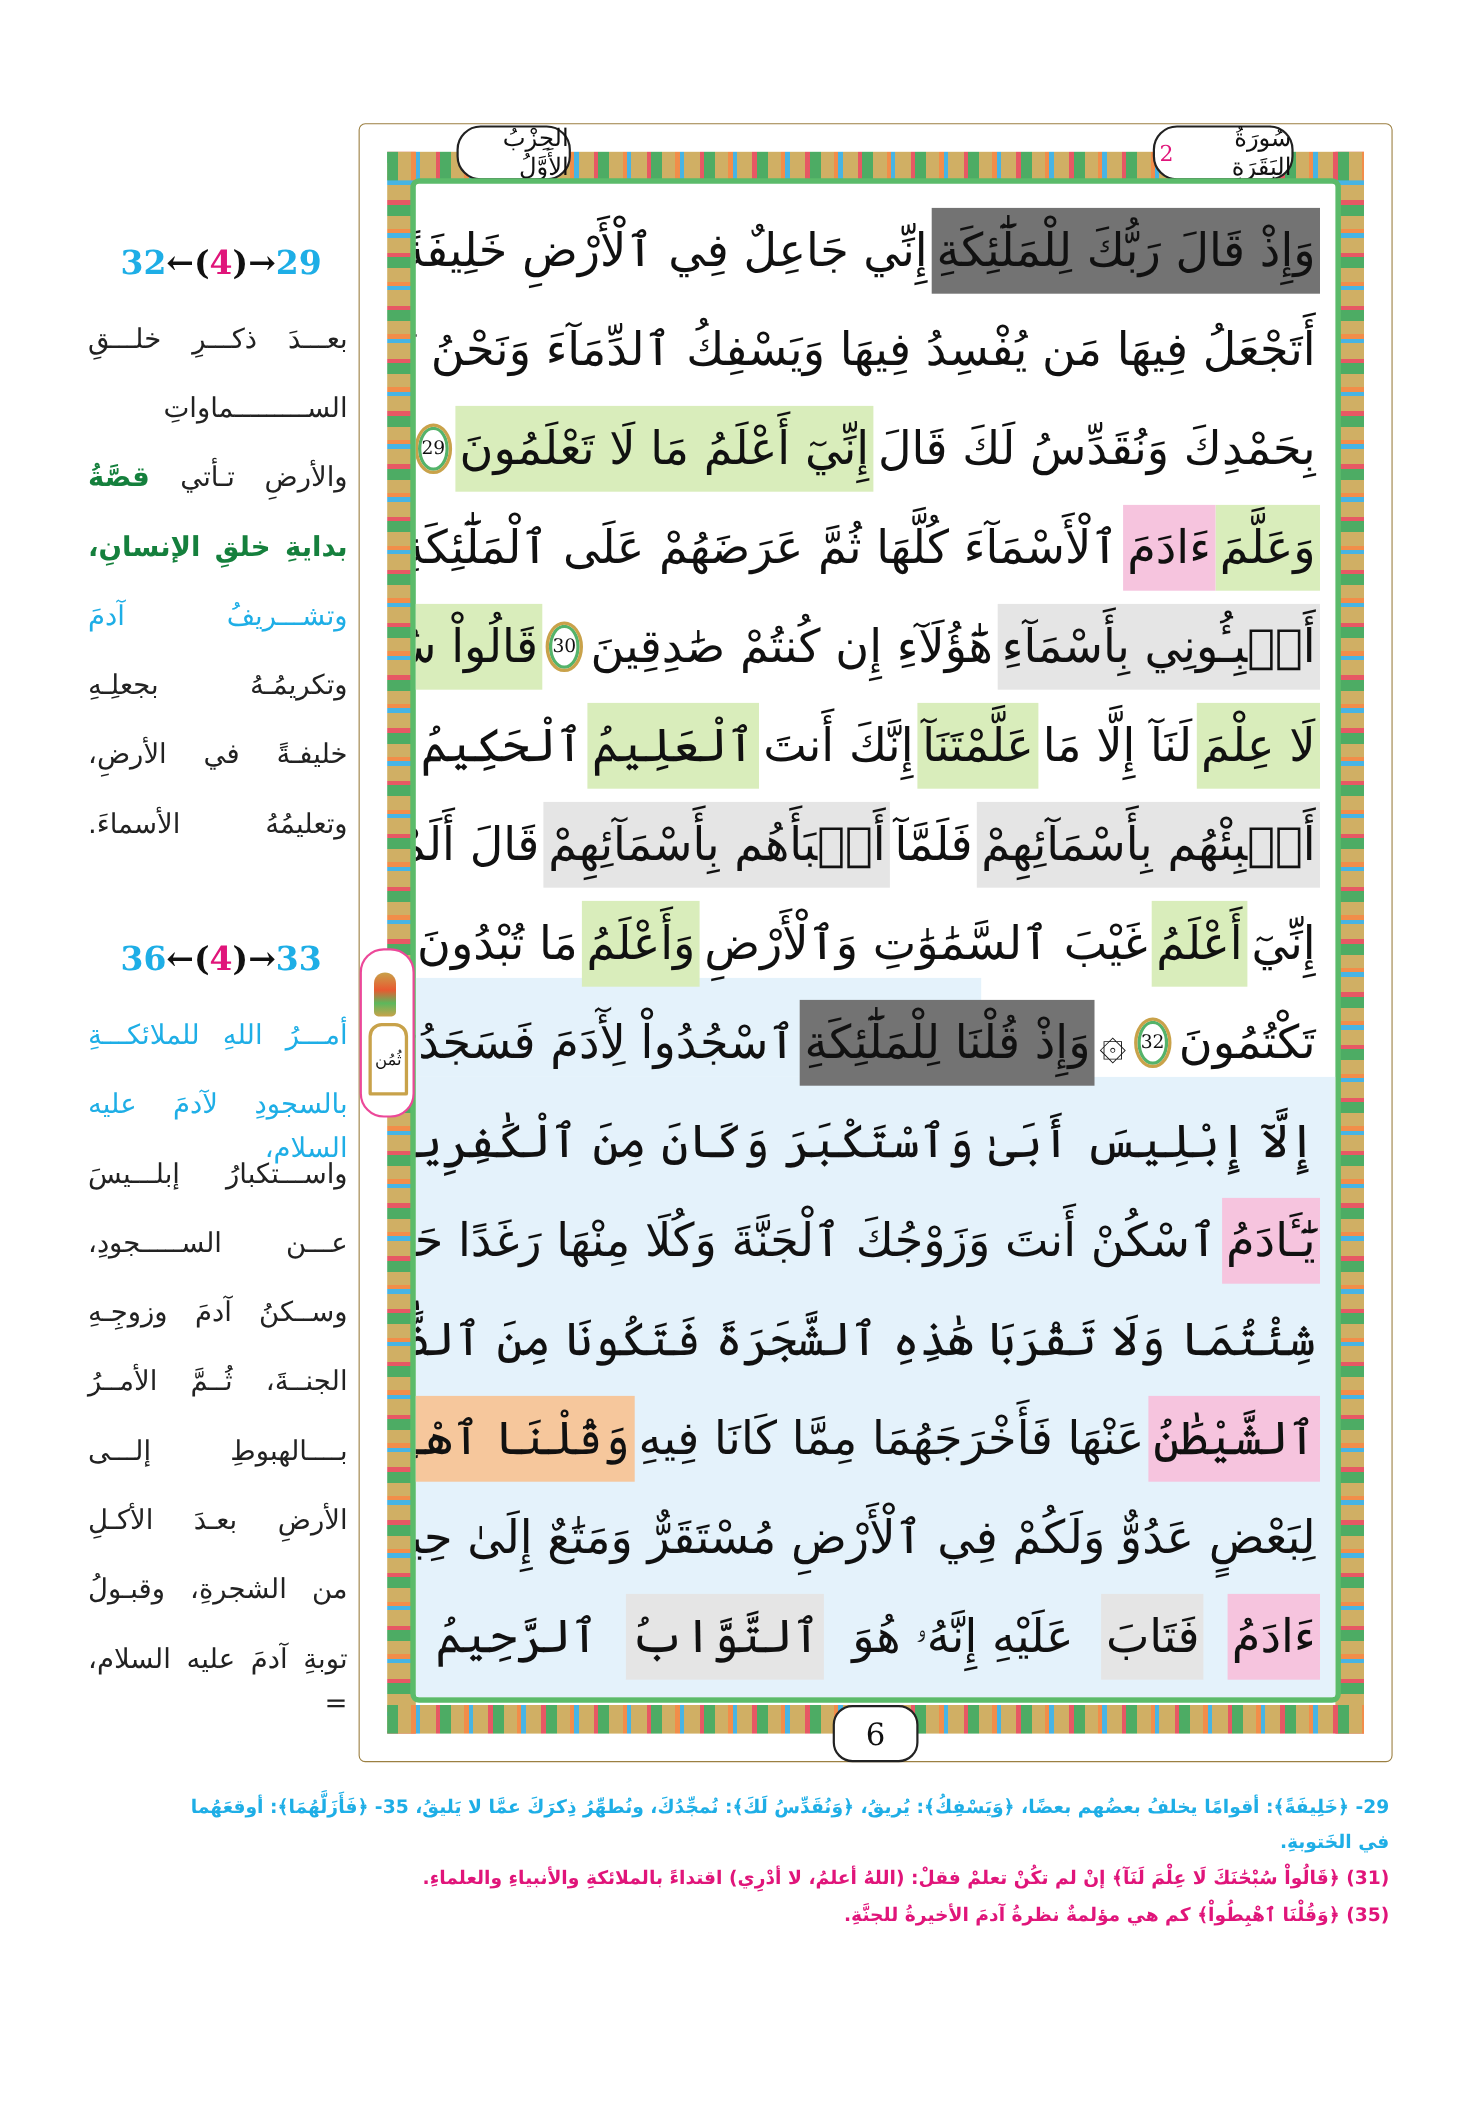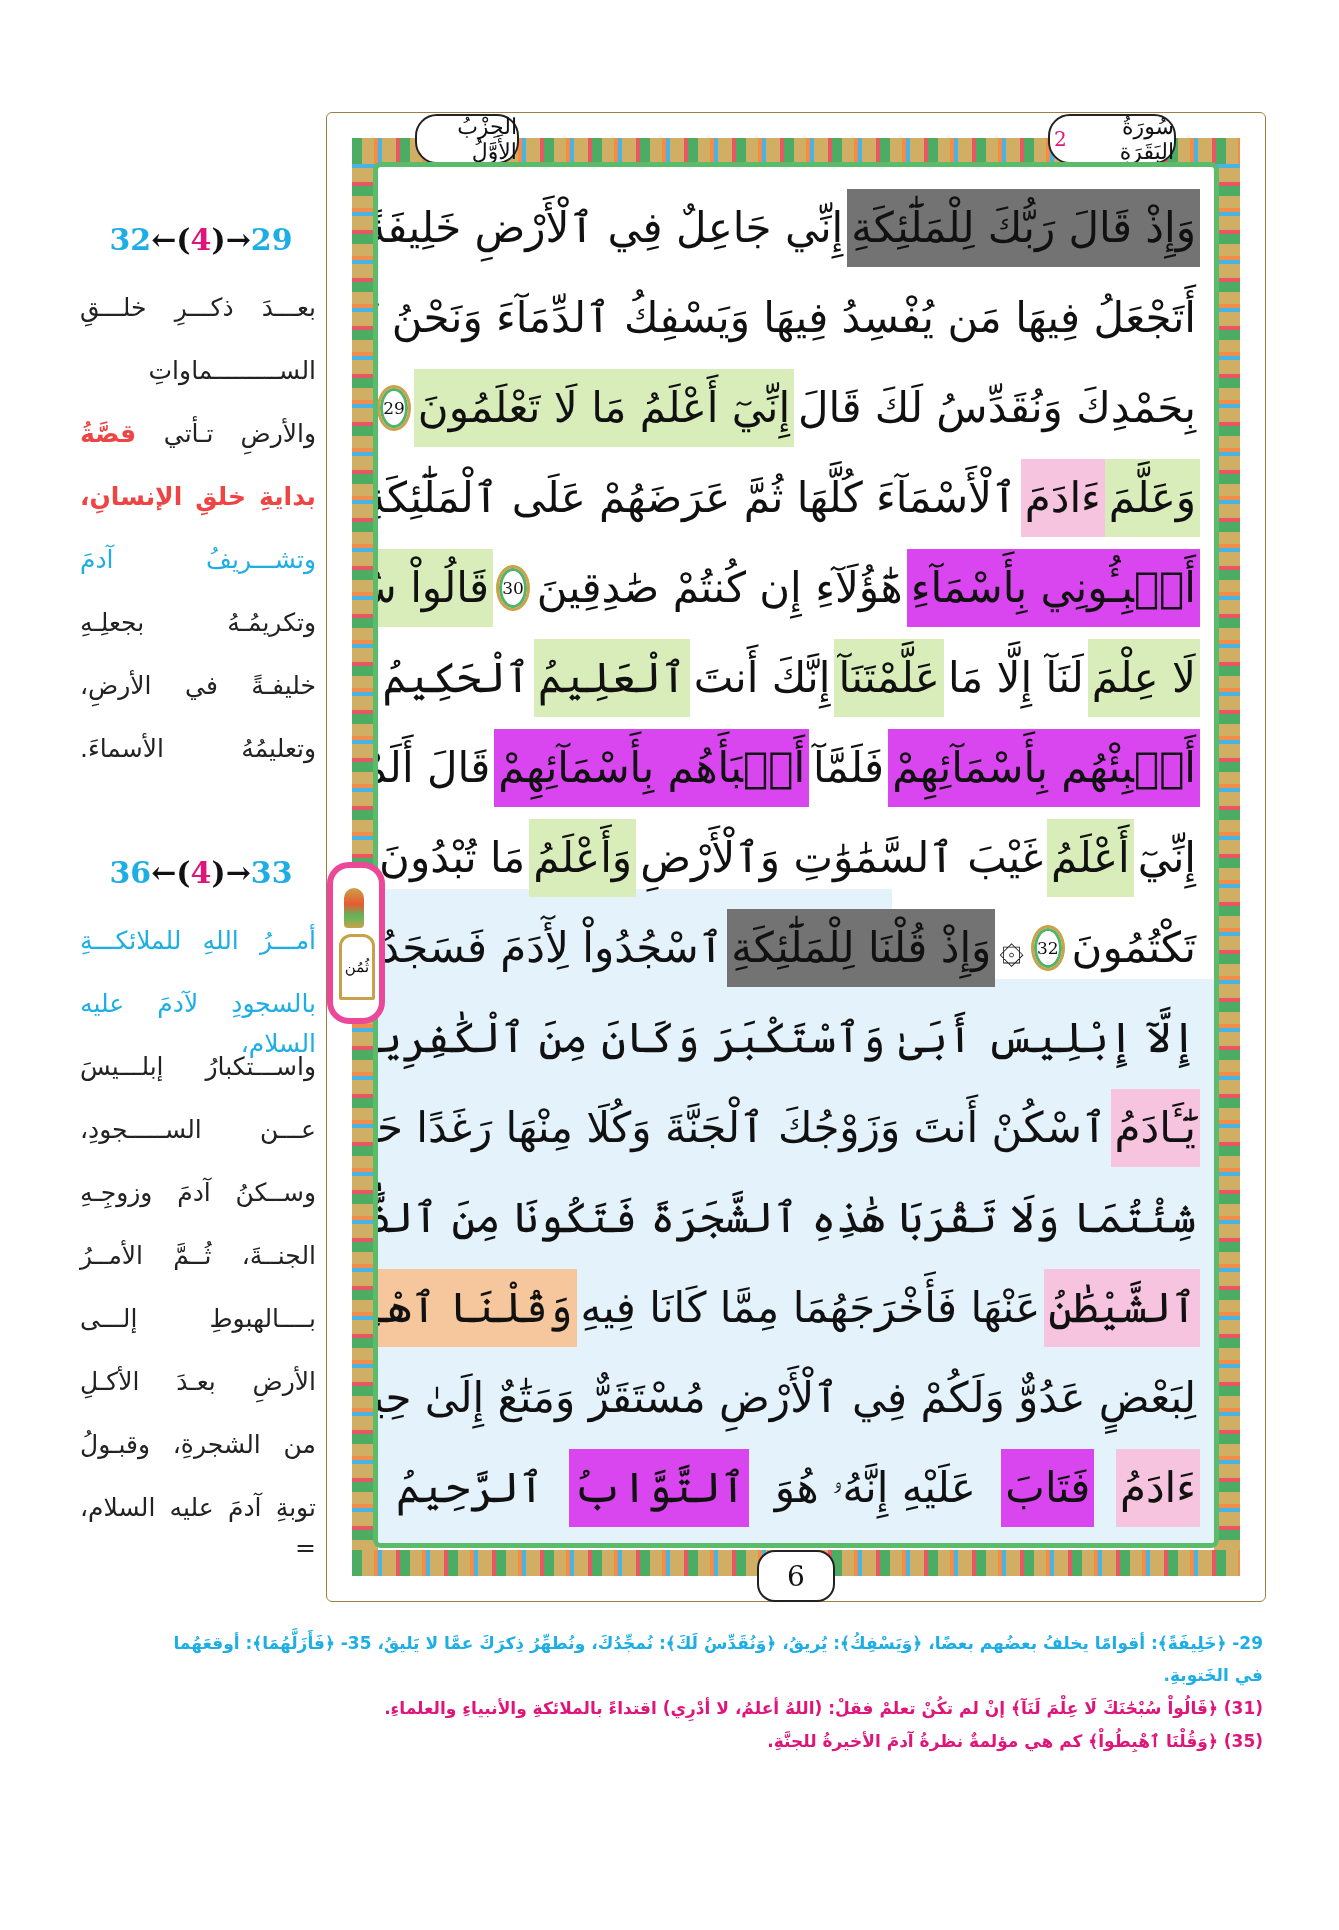--- a/index.html
+++ b/index.html
@@ -20,43 +20,43 @@
   .text-box { position:absolute; left:373px; top:162px; width:846px; height:1386px;
     background:#ffffff; border:5px solid #5bbb6a; border-radius:8px; box-sizing:border-box; overflow:hidden; }
   .section-bg { position:absolute; left:0; right:0; background:#e4f2fb; }
 
   .line { position:absolute; left:14px; right:14px; height:78px; display:flex; flex-direction:row-reverse;
     justify-content:space-between; align-items:center; direction:rtl; }
   .seg { font-family:"DejaVu Serif", serif; font-size:42px; color:#111; white-space:nowrap; line-height:78px; padding:0 4px; }
   .hl-blue { background:#737373; }
   .hl-green { background:#d9edbb; }
   .hl-pink { background:#f6c4de; }
-  .hl-yellow { background:#d946ef; }
+  .hl-yellow { background:#e5e5e5; }
   .hl-orange { background:#f6c79c; }
   .verse-num { display:inline-flex; align-items:center; justify-content:center; width:34px; height:34px; border-radius:50%;
     border:3px solid #54b36a; outline:3px solid #c9a24a; background:#fff; font-family:"DejaVu Serif", serif; font-size:17px; color:#111; margin:0 6px; }
 
   
   .pill { position:absolute; height:46px; border:2px solid #222; border-radius:22px; background:#fff;
     display:flex; align-items:center; justify-content:center; font-family:"DejaVu Serif", serif; font-size:22px; color:#111; direction:rtl; }
   .pill .num { color:#e0157a; margin-left:4px; font-size:20px; }
 
   
-  .thumun { position:absolute; left:327px; top:862px; width:46px; height:150px; border:6px solid #ec4899; border-radius:22px; background:#fff; }
+  .thumun { position:absolute; left:327px; top:862px; width:46px; height:150px; border:2px solid #ec4899; border-radius:22px; background:#fff; }
   .thumun .lamp { position:absolute; left:11px; top:20px; width:20px; height:40px; background:linear-gradient(#c8a24a,#e85a30 40%,#5cb85c 70%,#c8a24a); border-radius:10px 10px 4px 4px; }
   .thumun .box { position:absolute; left:6px; top:66px; width:30px; height:60px; border:3px solid #c8a24a; border-radius:12px 12px 2px 2px; display:flex; align-items:center; justify-content:center; font-family:"DejaVu Serif", serif; font-size:15px; color:#111; }
 
   
   .side-head { position:absolute; left:86px; width:230px; text-align:center; direction:ltr;
     font-family:"DejaVu Serif", serif; font-weight:bold; font-size:30px; color:#111; }
   .side-head .n { color:#1eaee6; }
   .side-head .m { color:#e0157a; }
   .side-line { position:absolute; left:80px; width:236px; direction:rtl; text-align:justify; text-align-last:justify;
     font-family:"DejaVu Sans", sans-serif; font-size:25px; color:#222; line-height:40px; }
-  .pink { color:#ef4444; font-weight:bold; }
+  .pink { color:#15803d; font-weight:bold; }
   .blue { color:#1eaee6; }
 
   
   .fn { position:absolute; right:76px; width:1195px; direction:rtl; text-align:right;
     font-family:"DejaVu Sans", sans-serif; font-weight:bold; font-size:17px; line-height:30px; }
   .fn.blue { color:#1eaee6; }
   .fn.pink { color:#e0157a; }
 </style>
 </head>
 <body>

